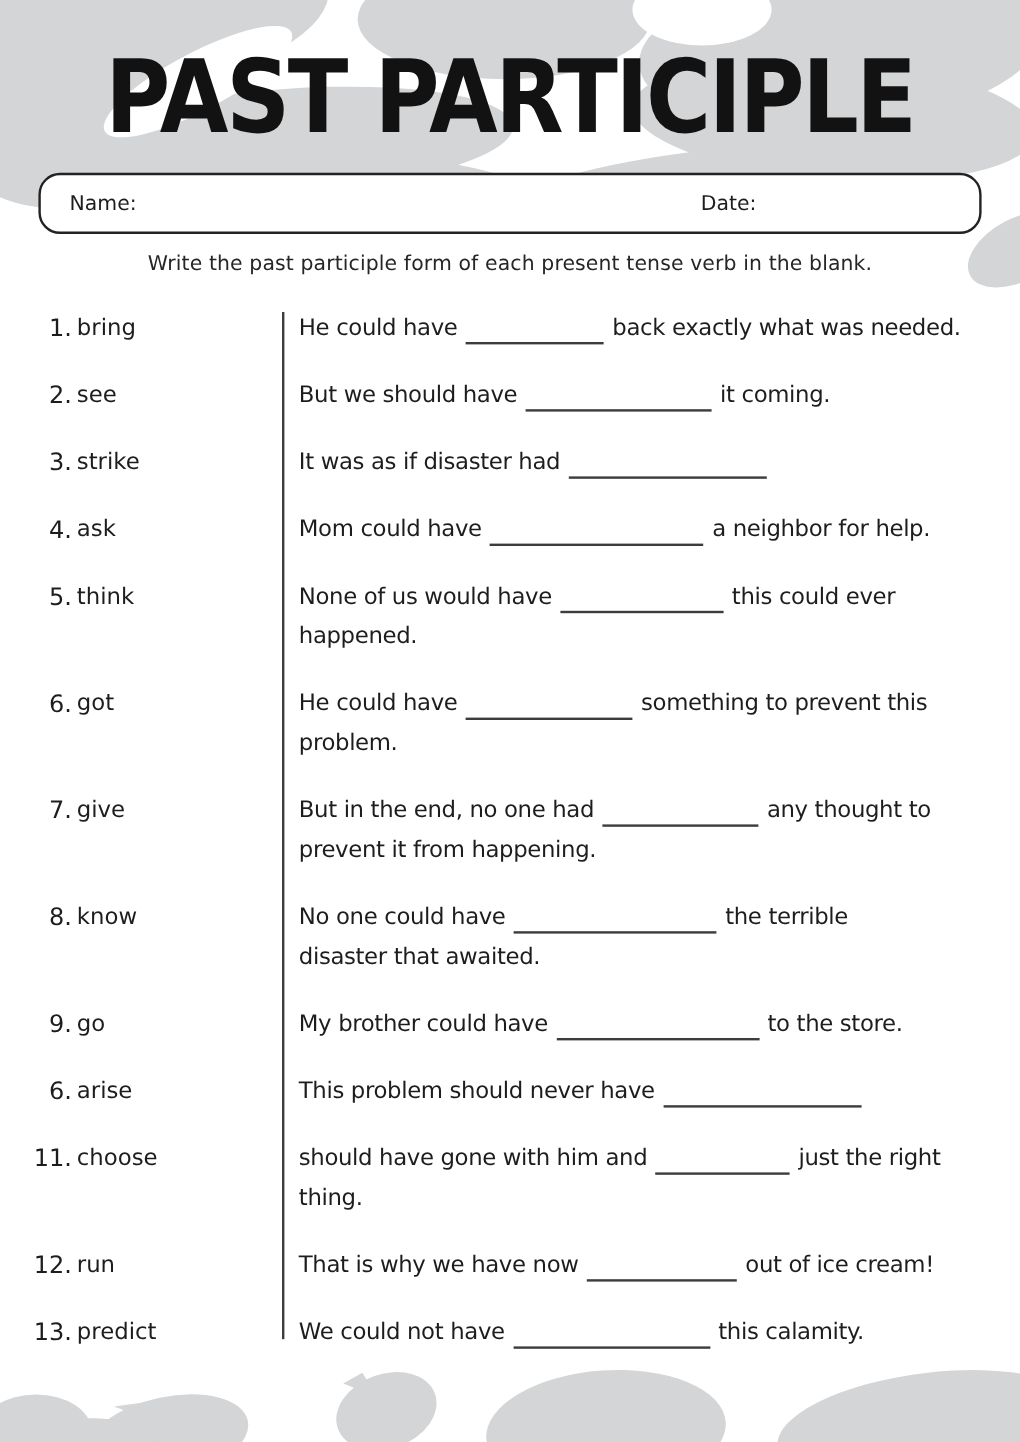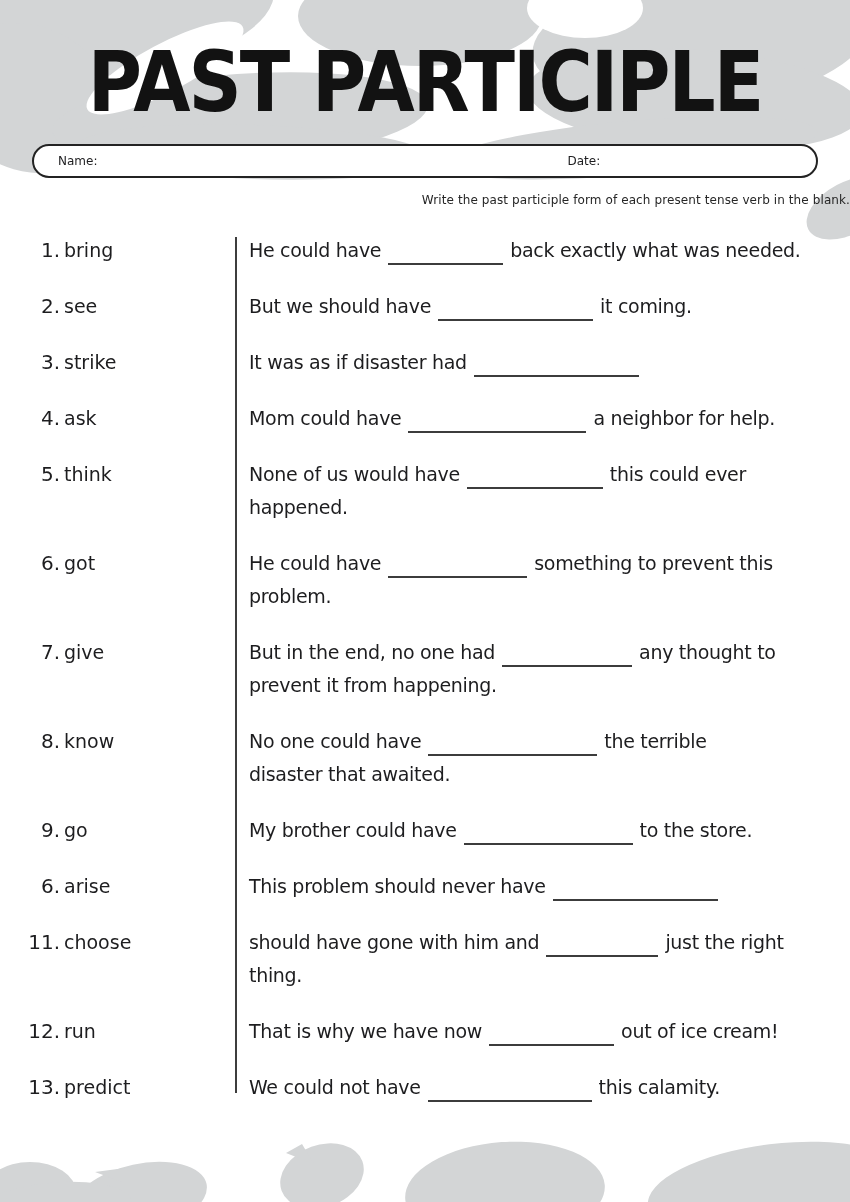--- a/index.html
+++ b/index.html
@@ -22,36 +22,36 @@
     letter-spacing:-2px;
     line-height:90px;
     transform:scaleY(1.14);
     transform-origin:center top;
     color:#121212;
     white-space:nowrap;
   }
 
   .name-bar {
     margin:24px 32px 0;
-    height:34px;
+    height:51px;
     border:2px solid #232323;
     border-radius:18px;
     background:#ffffff;
     display:flex;
     align-items:center;
     padding:0 24px;
-    font-size:12px;
+    font-size:17px;
   }
   .name-field { flex:0 0 470px; height:100%; }
   .date-field { flex:1; height:100%; }
 
   .instruction {
     margin-top:15px;
-    text-align:right;
-    font-size:12px;
+    text-align:center;
+    font-size:17px;
     letter-spacing:0.1px;
     color:#262626;
   }
 
   .table { position:relative; margin-top:27px; }
   .divider {
     position:absolute;
     left:235px; top:3px;
     width:2px; height:calc(100% - 14px);
     background:#3d3d3d;

